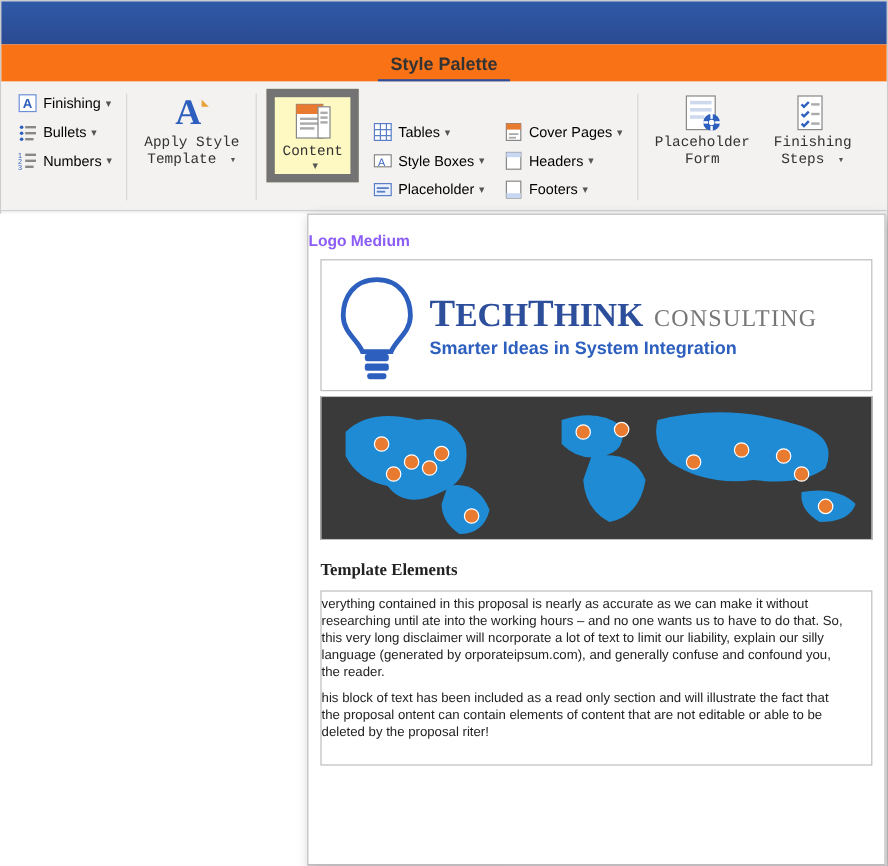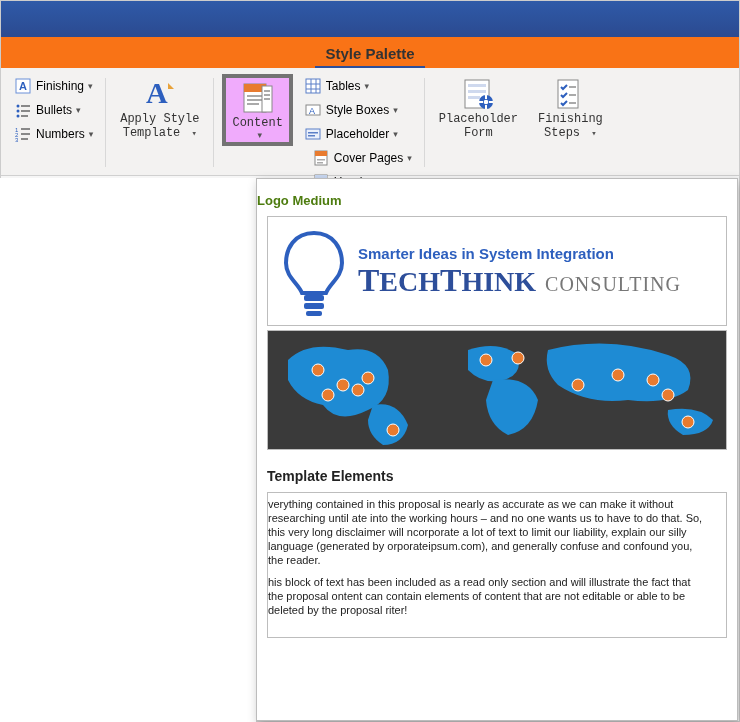--- a/index.html
+++ b/index.html
@@ -61,47 +61,48 @@
   .ic {
     width: 16px; height: 16px; margin-right: 5px; flex: 0 0 16px;
     display: inline-flex; align-items: center; justify-content: center;
   }
   .dd { margin-left: 4px; color: #555; font-size: 9px; }
   .big-btn {
     display: flex; flex-direction: column; align-items: center;
     padding: 4px 6px 2px 6px; cursor: default; text-align: center;
     min-width: 60px;
   }
-  .big-btn.active { background: #f0abfc; border: 4px solid #737373; }
+  .big-btn.active { background: #fef9c3; border: 7px solid #737373; }
   .big-ic { width: 32px; height: 32px; margin-bottom: 2px; display:flex; align-items:center; justify-content:center; }
   .big-lbl { font-size: 12px; line-height: 14px; color: #333; font-family: Liberation Mono, monospace; }
-  .two-cols { display: flex; flex-direction: column; }
+  .two-cols { display: flex; flex-direction: row; margin-top: 24px; }
   .col { display: flex; flex-direction: column; }
 
   
   .gallery {
     position: absolute;
     top: 178px;
     left: 256px;
     width: 482px;
     height: 543px;
     background: #fff;
     border: 1px solid #bcbcbc;
     box-shadow: 2px 4px 10px rgba(0,0,0,0.25);
     padding: 10px 0 0 0;
     overflow: hidden;
     z-index: 5;
   }
   .gal-sec-head {
-    font-size: 13px; font-weight: 600; color: #4d7c0f;
+    font-size: 13px; font-weight: 600; color: #8b5cf6;
     padding: 4px 10px 6px 0;
   }
   .gal-sub-head {
     font-size: 14px; font-weight: 700; color: #222;
     padding: 14px 10px 6px 10px;
+    font-family: Liberation Serif, serif;
   }
   .gal-item {
     margin: 2px 10px 4px 10px;
     border: 1px solid #bdbdbd;
   }
   .logo-box {
     height: 110px; background:#fff; display:flex; align-items:center;
     padding-left: 6px;
   }
   .map-box {
@@ -341,25 +342,25 @@
 
   <div class="gal-sec-head">Logo Medium</div>
   <div class="gal-item logo-box">
     <svg width="80" height="100">
       <path d="M40 12 C20 12 12 28 12 42 C12 56 24 62 28 72 L52 72 C56 62 68 56 68 42 C68 28 60 12 40 12 Z" fill="none" stroke="#2d5fbe" stroke-width="4"></path>
       <rect x="30" y="74" width="20" height="6" rx="2" fill="#2d5fbe"></rect>
       <rect x="30" y="82" width="20" height="6" rx="2" fill="#2d5fbe"></rect>
       <rect x="32" y="90" width="16" height="5" rx="2" fill="#2d5fbe"></rect>
     </svg>
     <div style="padding-left:4px;">
-      <div style="font-size:15px;font-weight:600;color:#2d5fbe;margin-top:2px;">Smarter Ideas in System Integration</div>
       <div style="font-family:Georgia,serif;">
         <span style="font-size:28px;font-weight:bold;color:#2d4e9a;"><span style="font-size:32px;">T</span>ECH<span style="font-size:32px;">T</span>HINK</span>
         <span style="font-size:20px;font-weight:300;color:#777;letter-spacing:1px;margin-left:6px;">CONSULTING</span>
       </div>
+      <div style="font-size:15px;font-weight:600;color:#2d5fbe;margin-top:2px;">Smarter Ideas in System Integration</div>
     </div>
   </div>
 
   <div class="gal-item map-box">
     <svg width="470" height="120">
       <rect width="470" height="120" fill="#3a3a3a"></rect>
 
       <path d="M20 30 Q40 10 80 20 Q110 15 120 40 Q125 70 100 80 Q70 95 55 75 Q30 70 20 50 Z" fill="#1e8bd4"></path>
       <path d="M105 75 Q130 70 140 95 Q135 115 115 115 Q100 105 100 90 Z" fill="#1e8bd4"></path>
       <path d="M200 20 Q230 10 250 25 Q255 45 235 50 Q215 55 200 40 Z" fill="#1e8bd4"></path>

